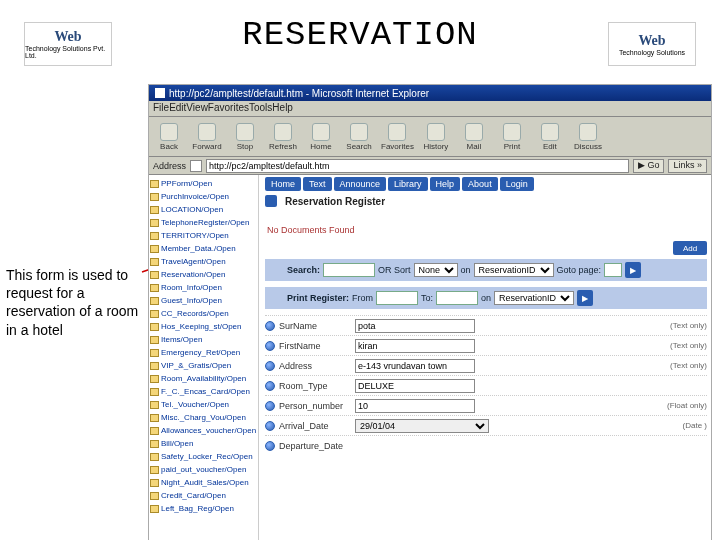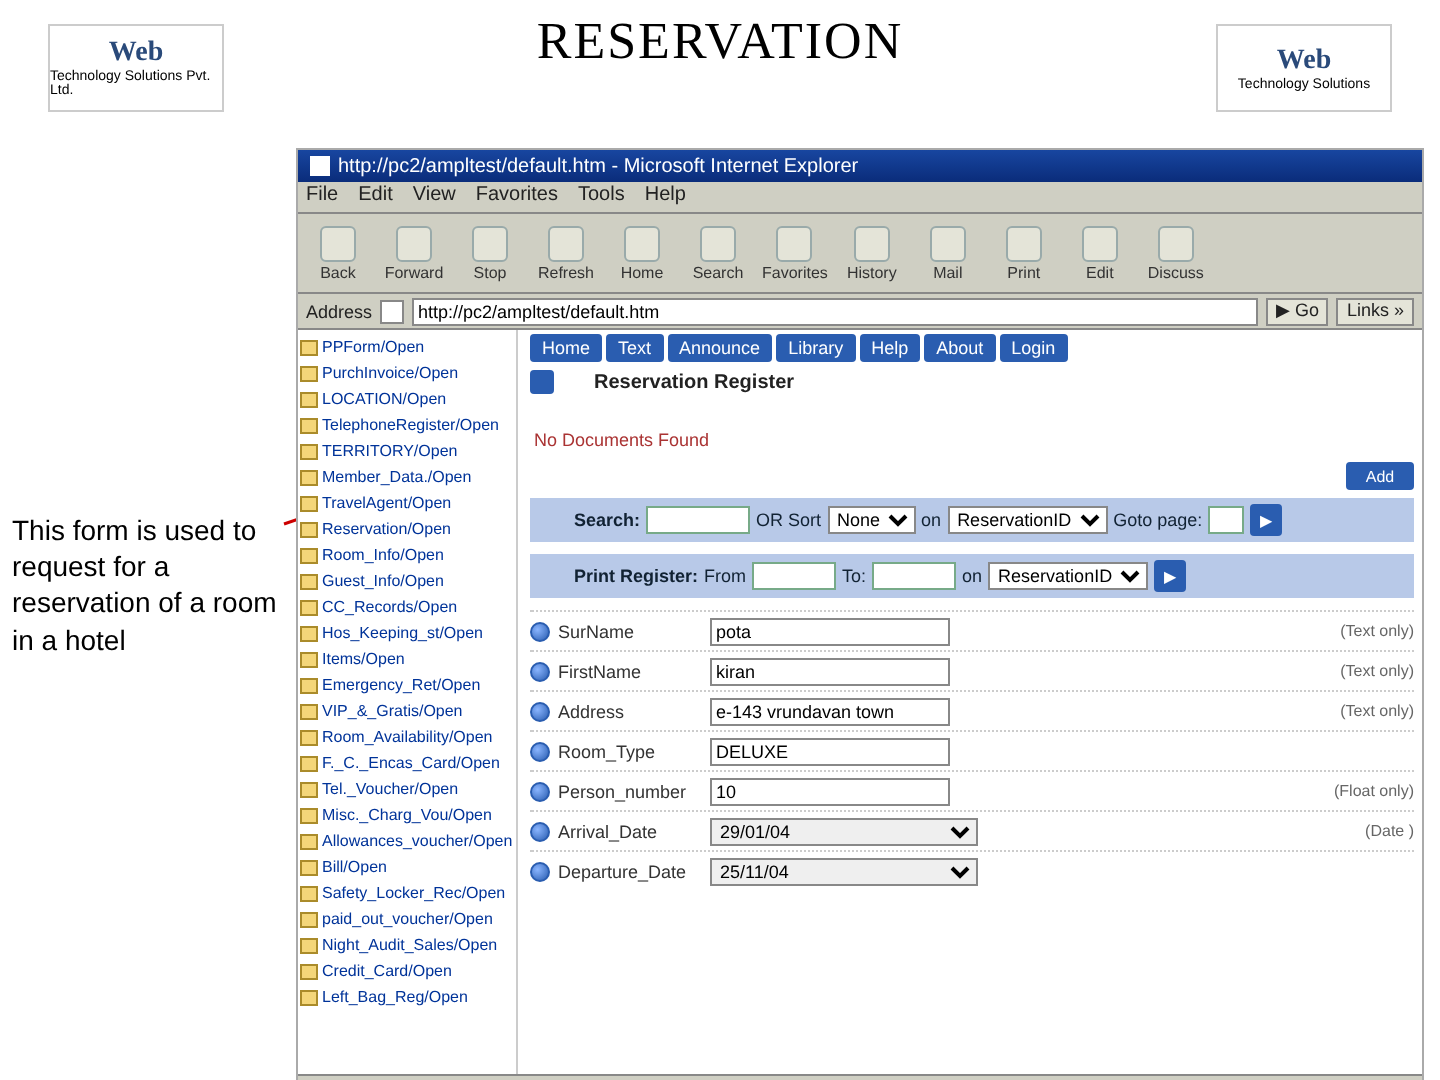--- a/index.html
+++ b/index.html
@@ -1,41 +1,41 @@
 <!DOCTYPE html>
 <html><head>
 <meta charset="utf-8">
 <style>
   *{box-sizing:border-box;margin:0;padding:0;font-family:Tahoma,Arial,sans-serif}
   body{width:720px;height:540px;background:#fff;overflow:hidden}
   .slide{width:720px;height:540px;position:relative}
-  .title{font-family:Liberation Serif, serif;font-size:26px;text-align:center;margin-top:6px;letter-spacing:1px}
+  .title{font-family:Liberation Mono, monospace;font-size:34px;text-align:center;margin-top:16px;letter-spacing:1px}
   .logo{position:absolute;top:6px;width:88px;height:44px;border:1px solid #ccc;background:#fff;font-size:7px;display:flex;flex-direction:column;align-items:center;justify-content:center}
   .logo-left{left:24px}.logo-right{right:24px}
   .logo b{font-size:14px;color:#2a4a7a;font-family:Georgia,serif}
   .desc{position:absolute;left:6px;top:250px;width:136px;font-family:Liberation Sans, sans-serif;font-size:14px;line-height:1.3}
   .shot{position:absolute;left:148px;top:68px;width:564px;height:478px;border:1px solid #aaa;background:#cfcfc3;font-size:9px;color:#222}
   .ie-title{height:16px;background:linear-gradient(#1846a0,#0a2c7a);color:#fff;padding:2px 6px;font-size:10px;display:flex;align-items:center}
-  .ie-menu{height:16px;background:#cfcfc3;padding:1px 4px;display:flex;gap:10px;border-bottom:1px solid #888}
+  .ie-menu{height:16px;background:#cfcfc3;padding:1px 4px;display:flex;border-bottom:1px solid #888}
   .ie-menu span{font-size:10px}
   .ie-tools{height:40px;background:#cfcfc3;display:flex;align-items:center;padding:0 4px;gap:6px;border-bottom:1px solid #888}
   .tbtn{display:flex;flex-direction:column;align-items:center;gap:1px;min-width:32px}
   .tbtn .ic{width:18px;height:18px;border:1px solid #9aa;background:#e4e4d8;border-radius:3px}
   .tbtn .lb{font-size:8px;color:#333}
   .addr{height:18px;background:#cfcfc3;display:flex;align-items:center;padding:0 4px;gap:4px;border-bottom:1px solid #888}
   .addr input{flex:1;height:14px;font-size:9px;padding:0 2px;border:1px solid #888;background:#fff}
   .gobtn{height:14px;padding:0 4px;font-size:9px;border:1px solid #888;background:#e4e4d8}
   .content{display:flex;height:calc(100% - 16px - 16px - 40px - 18px - 14px);background:#fff}
   .side{width:110px;background:#fff;border-right:1px solid #ccc;overflow:hidden;padding:2px 1px}
   .side .itm{display:flex;align-items:center;gap:2px;height:13px;font-size:8px;color:#003399;white-space:nowrap;overflow:hidden}
   .side .itm .fi{width:9px;height:8px;background:#f4d679;border:1px solid #aa8b2a}
   .main{flex:1;background:#fff;padding:2px 4px 2px 6px;overflow:hidden}
   .tabs{display:flex;gap:2px;margin-bottom:4px}
   .tab{background:#2a5db0;color:#fff;font-size:9px;padding:2px 6px;border-radius:2px}
-  .hdrbar{display:flex;align-items:center;gap:20px;margin-bottom:2px}
+  .hdrbar{display:flex;align-items:center;gap:8px;margin-bottom:2px}
   .hdrbar .bic{width:12px;height:12px;background:#2a5db0;border-radius:2px}
   .hdrbar b{font-size:10px}
   .nodoc{font-size:9px;color:#a33;margin:18px 0 6px 2px}
   .bluebar{background:#b8c9e8;padding:3px 22px;display:flex;align-items:center;gap:3px;margin-bottom:6px;font-size:9px;color:#123}
   .bluebar .field{height:14px;border:1px solid #7a8;background:#fff}
   .bluebar select{height:14px;font-size:9px;border:1px solid #888;background:#fff}
   .gobox{width:16px;height:16px;background:#2a5db0;color:#fff;display:flex;align-items:center;justify-content:center;border-radius:2px;font-size:8px}
   .addbtn{margin-left:auto;width:34px;height:14px;background:#2a5db0;color:#fff;font-size:8px;display:flex;align-items:center;justify-content:center;border-radius:2px}
   .row{display:flex;align-items:center;height:20px;gap:4px;border-top:1px dotted #ccc}
   .row .bullet{width:10px;height:10px;border:1px solid #2a5db0;border-radius:50%;background:radial-gradient(circle at 35% 35%,#8ab5ff,#2a5db0)}
@@ -320,21 +320,20 @@
             </div>
             <div class="row">
               <span class="bullet"></span>
               <span class="lbl">Arrival_Date</span>
               <select class="d"><option>29/01/04</option></select>
               <span class="hint">(Date )</span>
             </div>
             <div class="row">
               <span class="bullet"></span>
               <span class="lbl">Departure_Date</span>
-              <select class="d"><option>25/11/04</option></select>
               <span class="hint"></span>
             </div>
           </div>
       </div>
     </div>
 
     <div class="status">
       <span>▣</span>
       <span>Done</span>
       <span class="sp">

